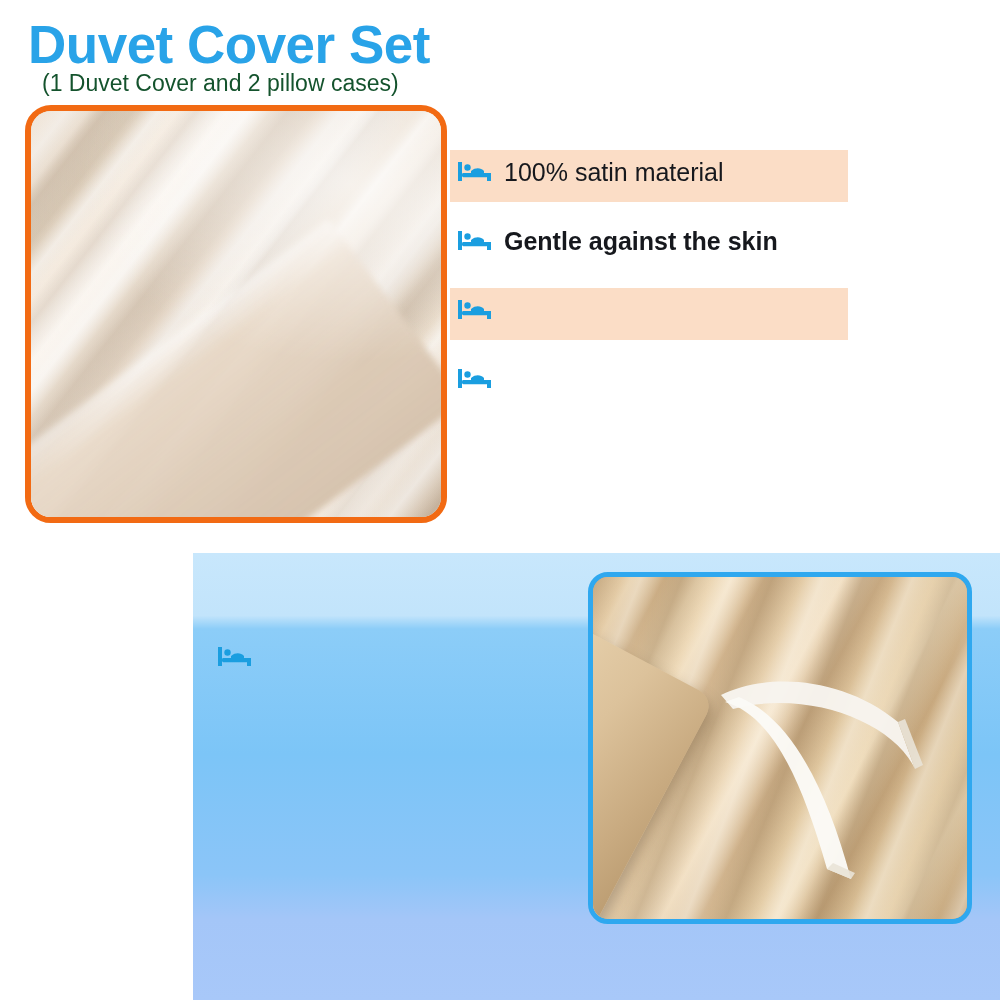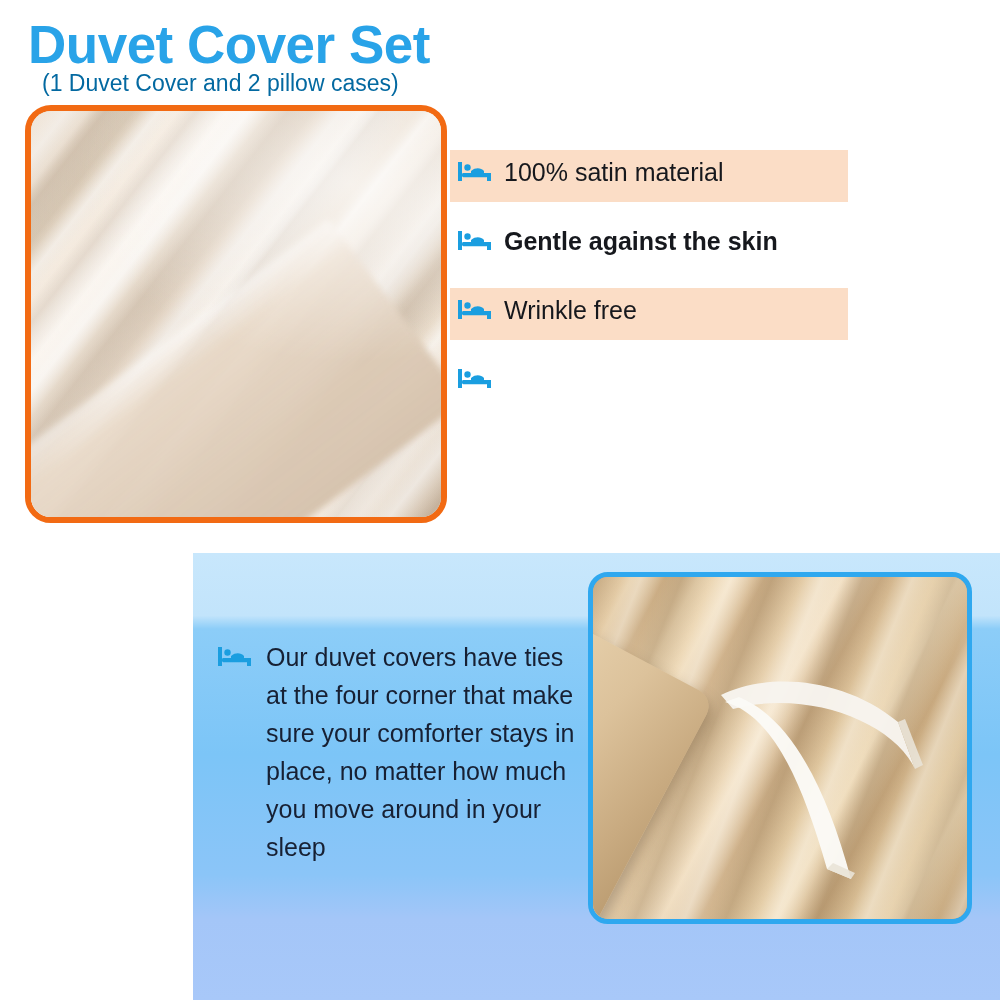--- a/index.html
+++ b/index.html
@@ -25,21 +25,21 @@
     font-weight: bold;
     letter-spacing: -0.5px;
     color: #29a3e8;
     white-space: nowrap;
   }
   #page-subtitle {
     position: absolute;
     left: 42px;
     top: 70px;
     font-size: 23px;
-    color: #0369a1;
+    color: #14532d;
     white-space: nowrap;
   }
 
   
   #hero-photo-frame {
     position: absolute;
     left: 25px;
     top: 105px;
     width: 422px;
     height: 418px;
@@ -275,21 +275,20 @@
   <div class="feature-row band">
     <span class="feature-icon">
       <svg class="bed-icon" viewBox="0 0 34 24" xmlns="http://www.w3.org/2000/svg">
         <rect x="0" y="3" width="4" height="19" fill="#1a9ee0"></rect>
         <circle cx="9.5" cy="8.5" r="3.2" fill="#1a9ee0"></circle>
         <path d="M13 12 C18 8 23 9 26 12 L26 14 L13 14 Z" fill="#1a9ee0"></path>
         <rect x="4" y="14" width="26" height="4.2" rx="1.4" fill="#1a9ee0"></rect>
         <rect x="29" y="14" width="4" height="8" fill="#1a9ee0"></rect>
       </svg>
     </span>
-    <span class="feature-text">Wrinkle free</span>
   </div>
 
   <div class="spacer-12"></div>
 
   <div class="feature-row gap">
     <span class="feature-icon">
       <svg class="bed-icon" viewBox="0 0 34 24" xmlns="http://www.w3.org/2000/svg">
         <rect x="0" y="3" width="4" height="19" fill="#1a9ee0"></rect>
         <circle cx="9.5" cy="8.5" r="3.2" fill="#1a9ee0"></circle>
         <path d="M13 12 C18 8 23 9 26 12 L26 14 L13 14 Z" fill="#1a9ee0"></path>
@@ -306,21 +305,20 @@
 <div id="tie-description">
   <span class="feature-icon">
     <svg class="bed-icon" viewBox="0 0 34 24" xmlns="http://www.w3.org/2000/svg">
       <rect x="0" y="3" width="4" height="19" fill="#1a9ee0"></rect>
       <circle cx="9.5" cy="8.5" r="3.2" fill="#1a9ee0"></circle>
       <path d="M13 12 C18 8 23 9 26 12 L26 14 L13 14 Z" fill="#1a9ee0"></path>
       <rect x="4" y="14" width="26" height="4.2" rx="1.4" fill="#1a9ee0"></rect>
       <rect x="29" y="14" width="4" height="8" fill="#1a9ee0"></rect>
     </svg>
   </span>
-  <span id="tie-description-text">Our duvet covers have ties at the four corner that make sure your comforter stays in place, no matter how much you move around in your sleep</span>
 </div>
 
 <div id="tie-photo-frame">
   <div class="tie-base"></div>
   <div class="tie-folds"></div>
   <div class="tie-corner"></div>
   <span class="ribbon" style="position:absolute; left:0; top:0; width:100%; height:100%;">
     <svg viewBox="0 0 384 352" width="384" height="352" xmlns="http://www.w3.org/2000/svg">
       <path d="M128 118 C175 95 250 100 305 145 L322 192 C300 145 215 112 140 132 Z" fill="#f7f4ee" opacity="0.97"></path>
       <path d="M132 125 C178 138 208 200 234 292 L258 302 C232 205 195 140 146 120 Z" fill="#fbfaf6" opacity="0.97"></path>

